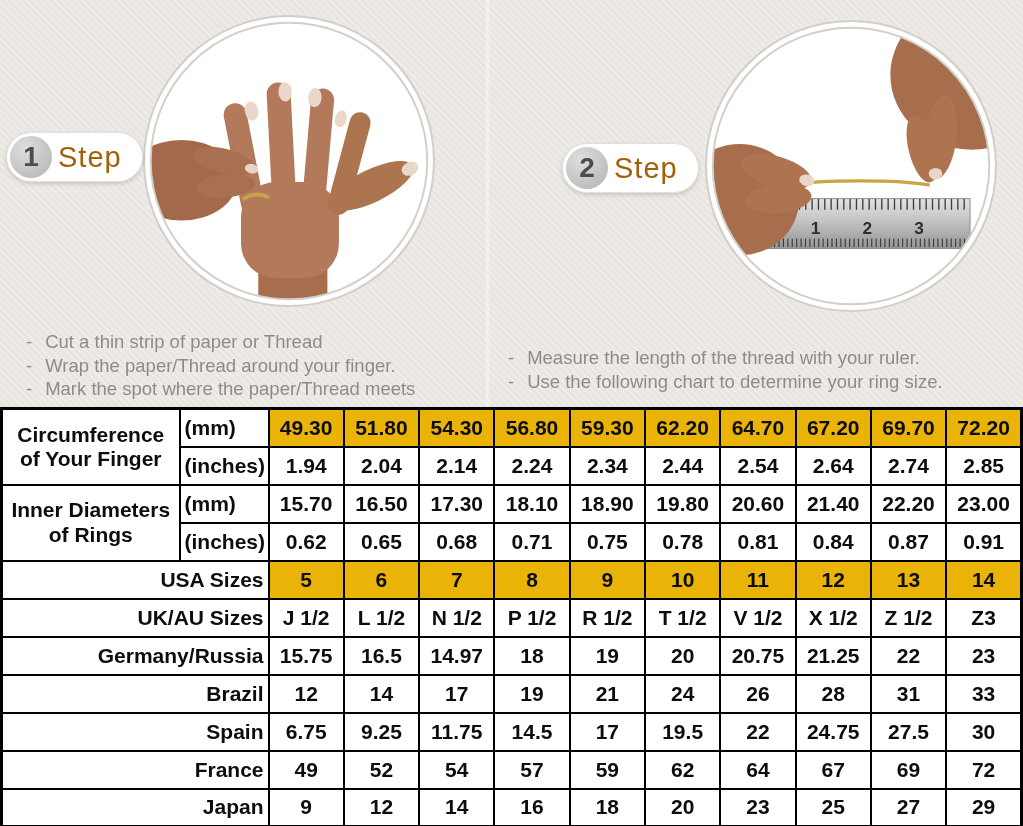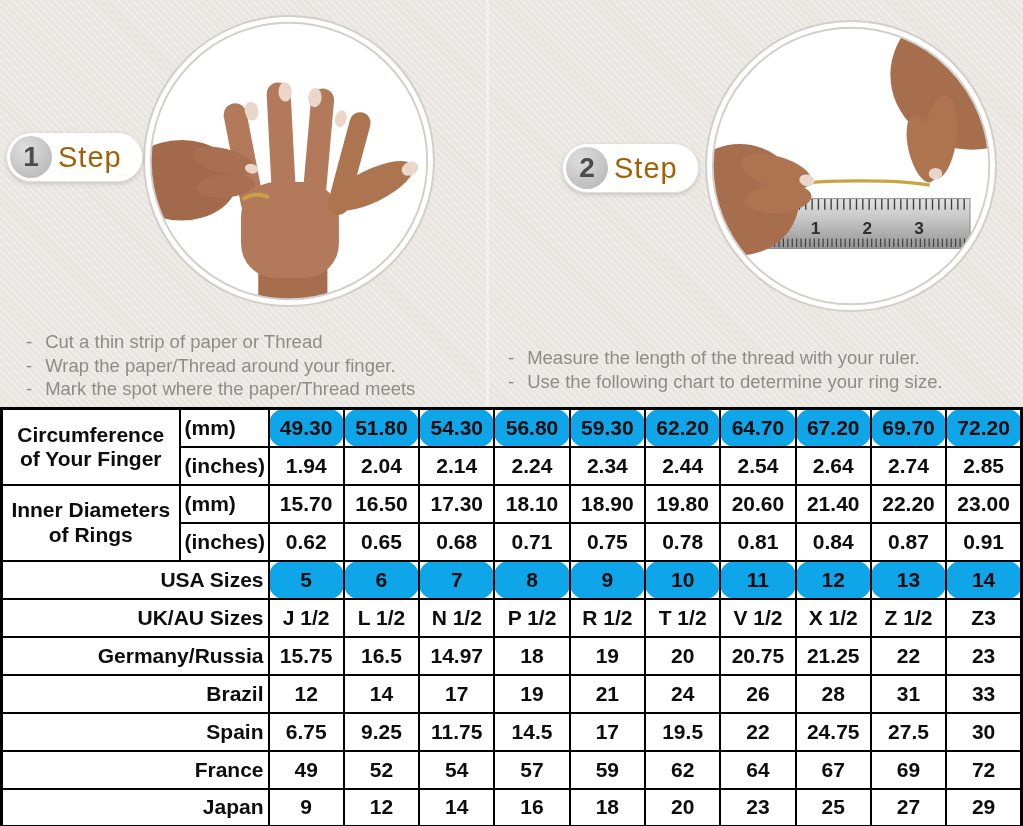--- a/index.html
+++ b/index.html
@@ -47,21 +47,21 @@
     position:absolute;left:0;top:407px;width:1023px;height:419px;
     border-collapse:collapse;table-layout:fixed;background:#ffffff;
     border:3px solid #000;font-size:21px;color:#0d0d0d;z-index:4;
   }
   .size-table td{border:2px solid #000;padding:0 4px;overflow:hidden;white-space:nowrap;}
   .size-table tr{height:38px;font-weight:bold;}
   td.lbl-c{text-align:center;white-space:normal;line-height:1.15;}
   td.unit{text-align:left;}
   td.lbl-l{text-align:right;padding-left:7px;}
   td.val{text-align:center;}
-  td.shade{background:#0ea5e9;border-radius:15px;}
+  td.shade{background:#eab308;}
 </style>
 </head>
 <body>
 
 <div class="top">
   <div class="divider"></div>
 
   <div class="photo-circle" id="circle1">
     <svg viewBox="0 0 300 300">
       <defs>

